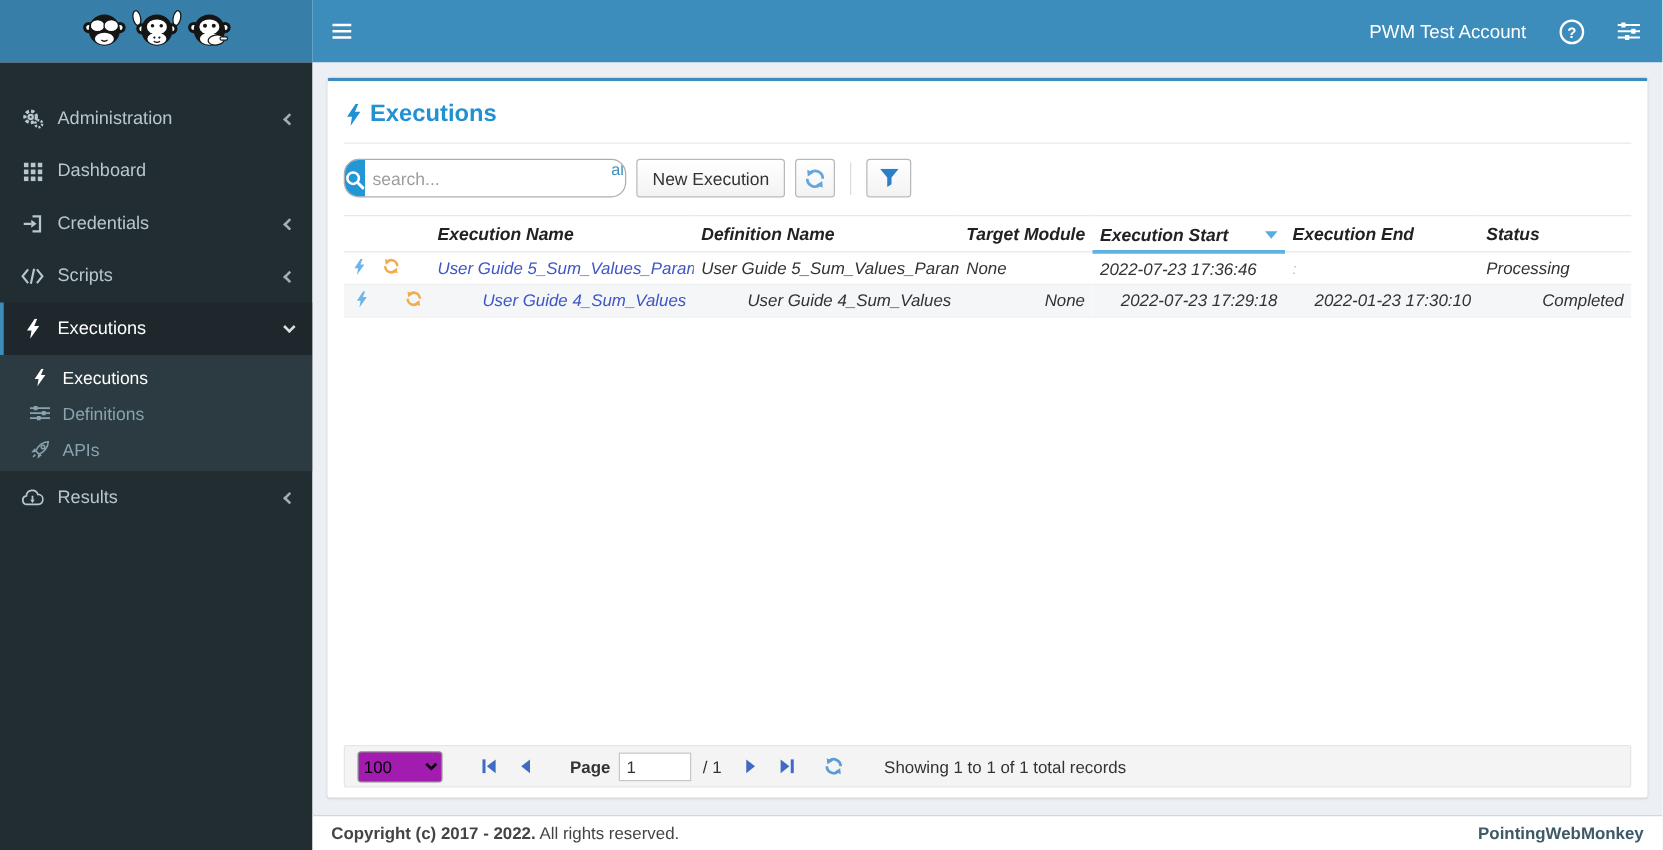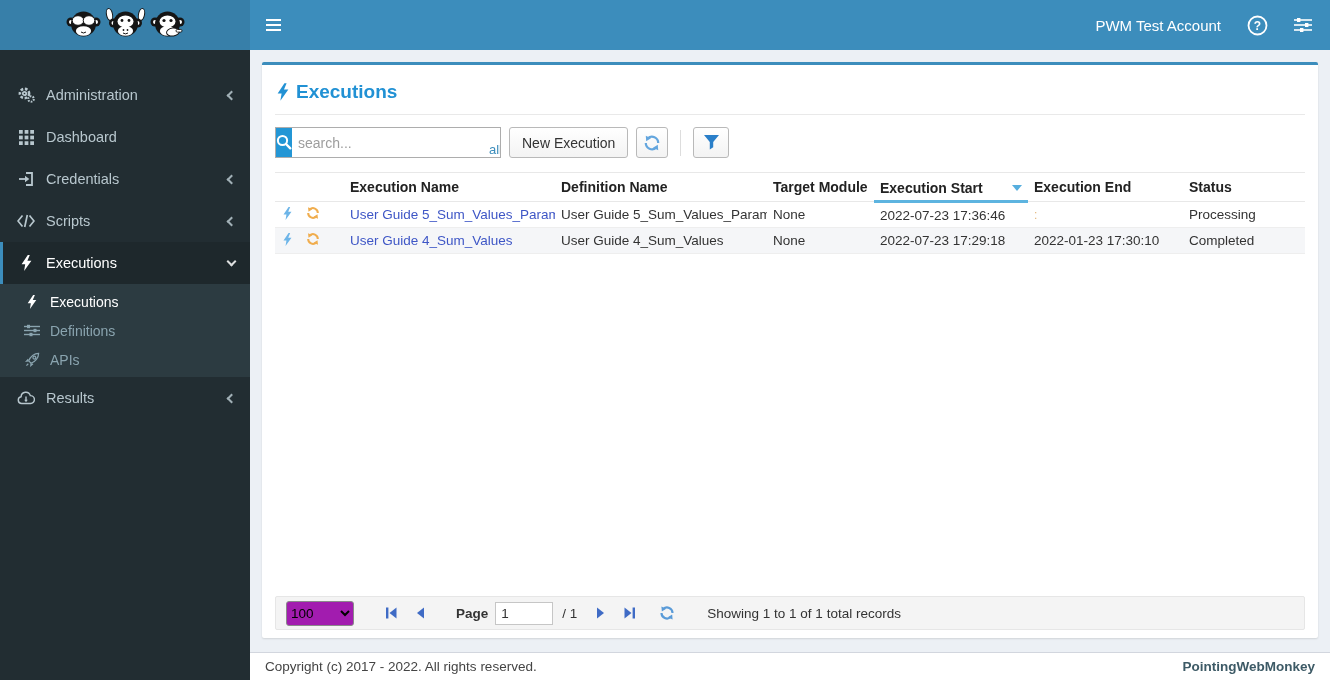--- a/index.html
+++ b/index.html
@@ -53,43 +53,43 @@
     position:absolute; top:12px; left:12px; right:12px; bottom:14px;
     background:#fff; border-top:3px solid #3c8dbc; border-radius:2px;
     box-shadow:0 1px 2px rgba(0,0,0,.12);
     padding:8px 13px 8px 13px; display:flex; flex-direction:column;
   }
   .page-title { display:flex; align-items:center; gap:7px; color:#2191d4; font-size:19px; font-weight:700; padding:8px 2px 4px 2px; }
   .title-rule { border:none; border-top:1px solid #e9e9e9; margin:7px 0 12px 0; }
 
   .toolbar { display:flex; align-items:center; gap:8px; margin-bottom:14px; }
   .search-group {
-    display:flex; align-items:flex-end; height:31px; border:1px solid #adadad; border-radius:0; overflow:hidden; width:226px; background:#fff;
+    display:flex; align-items:flex-start; height:31px; border:1px solid #adadad; border-radius:12px; overflow:hidden; width:226px; background:#fff;
   }
   .search-btn { width:38px; height:31px; background:#2396d5; border:none; display:flex; align-items:center; justify-content:center; cursor:pointer; }
   .search-input { flex:1; border:none; outline:none; height:100%; padding:0 6px; font-size:14px; color:#333; font-family:inherit; }
   .search-input::placeholder { color:#9d9d9d; }
   .search-scope { display:flex; align-items:center; gap:5px; padding:0 8px 0 4px; cursor:pointer; }
   .search-scope .scope-label { color:#3c8dbc; font-size:13px; }
   .btn {
     height:31px; background:linear-gradient(#ffffff,#f3f3f3); border:1px solid #b9b9b9; border-radius:3px;
     font-size:14px; color:#333; padding:0 12px; cursor:pointer; display:flex; align-items:center; justify-content:center; font-family:inherit;
   }
   .btn.icon-btn { width:32px; padding:0; }
   .toolbar .divider { width:1px; height:26px; background:#ddd; margin:0 4px; }
 
   
-  table.grid { width:100%; border-collapse:collapse; table-layout:fixed; border-top:1px solid #e8e8e8; }
+  table.grid { width:100%; border-collapse:collapse; table-layout:fixed; border-top:1px solid #e8e8e8;font-style:italic; }
   table.grid th {
     text-align:left; font-size:14px; font-weight:700; color:#222; padding:6px 6px; border-bottom:1px solid #e8e8e8; white-space:nowrap; overflow:hidden;
   }
   table.grid th.sorted { border-bottom:3px solid #5db4e0; padding-bottom:4px; }
   table.grid th .sort-caret { float:right; margin-top:5px; }
   table.grid td { font-size:13.5px; color:#333; padding:4px 6px; border-bottom:1px solid #eee; white-space:nowrap; overflow:hidden; height:25px; }
-  tr.striped td { background:#f5f6f8; }
+  tr.striped td { background:#f5f6f8;text-align:right; }
   a.row-link { color:#3e56c6; text-decoration:none; cursor:pointer; }
   .cell-bolt { color:#6db5e8; text-align:center; }
   .cell-refresh { text-align:left; }
   .faint-dots { color:#e2b77e; font-size:12px; }
 
   .caret-down { display:inline-block; width:0; height:0; border-left:5px solid transparent; border-right:5px solid transparent; border-top:6px solid #56aede; }
   .chev { display:inline-block; width:7px; height:7px; border-left:2px solid currentColor; border-bottom:2px solid currentColor; }
   .chev.left { transform:rotate(45deg); }
   .chev.down { transform:rotate(-45deg); margin-top:-3px; }
 
@@ -105,21 +105,21 @@
   .page-input { width:58px; height:23px; border:1px solid #c6c6c6; padding:0 5px; font-size:13.5px; font-family:inherit; color:#333; }
   .of-pages { margin-left:9px; }
   .pg-summary { margin-left:28px; }
 
   
   .footer {
     position:absolute; bottom:0; left:250px; right:0; height:28px; background:#fff;
     border-top:1px solid #d2d6de; display:flex; align-items:center; justify-content:space-between;
     padding:0 15px; font-size:13.5px; color:#444;
   }
-  .footer .bold { font-weight:400; }
+  .footer .bold { font-weight:700; }
   .footer .brand { font-weight:700; color:#3d5a66; }
 </style>
 </head>
 <body>
 
 <div class="logo-area">
   <svg width="124" height="40" viewBox="0 0 124 40">
 
     <g>
       <circle cx="8" cy="17" r="4.5" fill="#151515"></circle>

